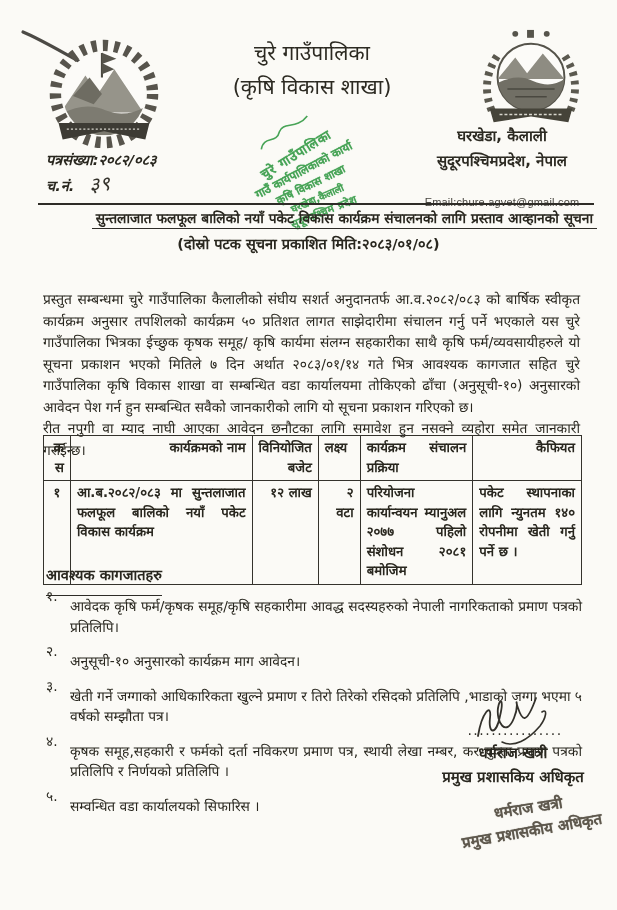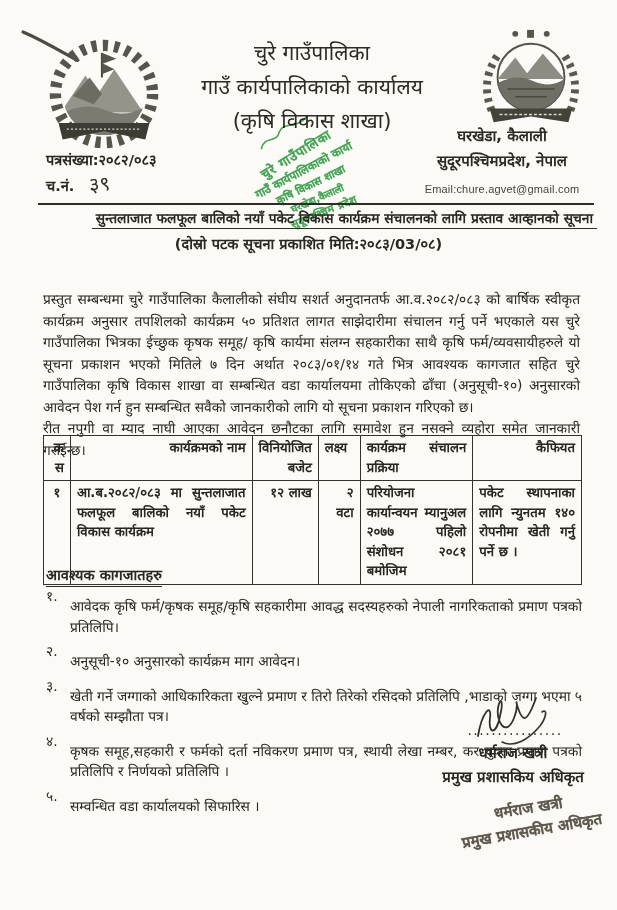--- a/index.html
+++ b/index.html
@@ -15,23 +15,23 @@
   .emblem-left{left:42px; top:32px; width:124px; height:124px;}
   .emblem-right{left:472px; top:26px; width:118px; height:118px;}
   
   .header-center{left:166px; top:36px; width:292px; text-align:center;
     font-size:21px; line-height:34px; font-weight:500; color:#2c2a22;}
   .header-center div{white-space:nowrap;}
   
   .address{left:396px; top:124px; width:212px; text-align:center;
     font-size:15px; line-height:25px; font-weight:600; color:#2c2a22;}
   .address .email{font-family:"Liberation Sans", sans-serif; font-weight:400;
-    font-size:11px; color:#46443e; letter-spacing:.2px; margin-top:3px;text-align:center;}
-  
-  .meta{left:46px; top:148px; font-size:14.5px; line-height:24px; font-weight:600;}
+    font-size:11px; color:#46443e; letter-spacing:.2px; margin-top:16px;text-align:center;}
+  
+  .meta{left:46px; top:148px; font-size:14.5px; line-height:24px; font-weight:600;font-style:italic;}
   .chalani-value{display:inline-block; font-size:20px; font-weight:400;
     transform:rotate(-6deg); margin-left:10px; color:#35332c;}
   
   .green-stamp{left:218px; top:116px; width:180px; height:126px;
     transform:rotate(-26deg); text-align:center; color:#2f9b43;
     font-weight:bold; mix-blend-mode:multiply; opacity:.88;
     text-shadow:0 0 .7px rgba(47,155,67,.8);}
   .green-stamp .s1{font-size:13px; letter-spacing:1px; transform:rotate(-6deg);}
   .green-stamp .s2{font-size:11.5px; transform:rotate(-2deg); margin-top:1px;}
   .green-stamp .s3{font-size:11px; margin-top:1px;}
@@ -53,21 +53,21 @@
   table.program{left:43px; top:435px; width:539px; border-collapse:collapse;
     position:absolute; font-size:13.2px; color:#29271f;}
   table.program th, table.program td{border:1.6px solid #34322c;
     padding:2px 6px 3px 6px; vertical-align:top; line-height:19.5px;
     font-weight:600; text-align:right;}
   table.program td.c{text-align:center;}
   table.program .just{text-align:justify;margin-top:10px;}
   table.program tr.data td{height:82px;}
   
   .docs-heading{left:46px; top:564px; font-size:14.5px; font-weight:bold;}
-  .docs-heading span{border-bottom:1.5px solid #2e2c27; padding-bottom:3px;}
+  .docs-heading span{border-bottom:1.5px solid #2e2c27; padding-bottom:12px;}
   .docs-list{left:46px; top:586px; width:536px; font-size:13.8px;
     line-height:20.5px; font-weight:500;}
   .docs-list .li{display:flex; margin-bottom:4px;}
   .docs-list .num{width:24px; flex:0 0 24px;}
   .docs-list .txt{flex:1; text-align:justify;margin-top:10px;}
   
   .sig-draw{left:462px; top:688px;}
   .sig-dots{left:455px; top:722px; width:120px; text-align:center;
     font-size:14px; letter-spacing:1.5px; color:#33312b;}
   .sig-name{left:418px; top:742px; width:190px; text-align:center;
@@ -104,21 +104,20 @@
       <path d="M58 18 L58 44" stroke="#4a4840" stroke-width="2"></path>
       <path d="M58 20 L72 26 L58 31 Z" fill="#56544b"></path>
       <path d="M58 30 L70 36 L58 41 Z" fill="#56544b"></path>
     </g>
     <path d="M16 88 L104 88 L100 104 L60 96 L20 104 Z" fill="#3d3b34"></path>
     <path d="M24 94 L96 94" stroke="#d8d6cd" stroke-width="1.4" stroke-dasharray="2 2"></path>
   </svg>
 
   <div class="abs header-center">
     <div>चुरे गाउँपालिका</div>
-    <div>गाउँ कार्यपालिकाको कार्यालय</div>
     <div>(कृषि विकास शाखा)</div>
   </div>
 
   <svg class="abs emblem-right" viewBox="0 0 120 120">
     <defs>
         <clipPath id="clipR">
           <circle cx="60" cy="52" r="34"></circle>
         </clipPath>
       </defs>
     <path d="M20 86 Q8 56 26 30" fill="none" stroke="#5b594f" stroke-width="8" stroke-dasharray="4 5"></path>
@@ -160,21 +159,21 @@
     <div class="s3">कृषि विकास शाखा</div>
     <div class="s4">घरखेडा,कैलाली</div>
     <div class="s5">सुदूरपश्चिम प्रदेश</div>
   </div>
 
   <div class="abs rule"></div>
 
   <div class="abs notice-title">
     <span>सुन्तलाजात फलफूल बालिको नयाँ पकेट विकास कार्यक्रम संचालनको लागि प्रस्ताव आव्हानको सूचना</span>
   </div>
-  <div class="abs notice-subtitle">(दोस्रो पटक सूचना प्रकाशित मिति:२०८३/03/०८)</div>
+  <div class="abs notice-subtitle">(दोस्रो पटक सूचना प्रकाशित मिति:२०८३/०१/०८)</div>
 
   <div class="abs body-text">
     <p>प्रस्तुत सम्बन्धमा चुरे गाउँपालिका कैलालीको संघीय सशर्त अनुदानतर्फ आ.व.२०८२/०८३ को  बार्षिक स्वीकृत कार्यक्रम अनुसार तपशिलको कार्यक्रम ५० प्रतिशत लागत साझेदारीमा संचालन गर्नु पर्ने भएकाले यस चुरे गाउँपालिका भित्रका ईच्छुक कृषक समूह/ कृषि कार्यमा संलग्न सहकारीका साथै कृषि फर्म/व्यवसायीहरुले यो सूचना प्रकाशन भएको मितिले ७ दिन अर्थात २०८३/०१/१४ गते भित्र आवश्यक कागजात सहित चुरे गाउँपालिका कृषि विकास शाखा वा सम्बन्धित वडा कार्यालयमा तोकिएको ढाँचा (अनुसूची-१०) अनुसारको आवेदन पेश गर्न हुन सम्बन्धित सवैको जानकारीको लागि यो सूचना प्रकाशन गरिएको छ।</p>
     <p>रीत नपुगी वा म्याद नाघी आएका आवेदन छनौटका लागि समावेश हुन नसक्ने व्यहोरा समेत जानकारी गराईन्छ।</p>
   </div>
 
   <table class="program">
     <colgroup>
       <col style="width:27px">
         <col style="width:184px">

